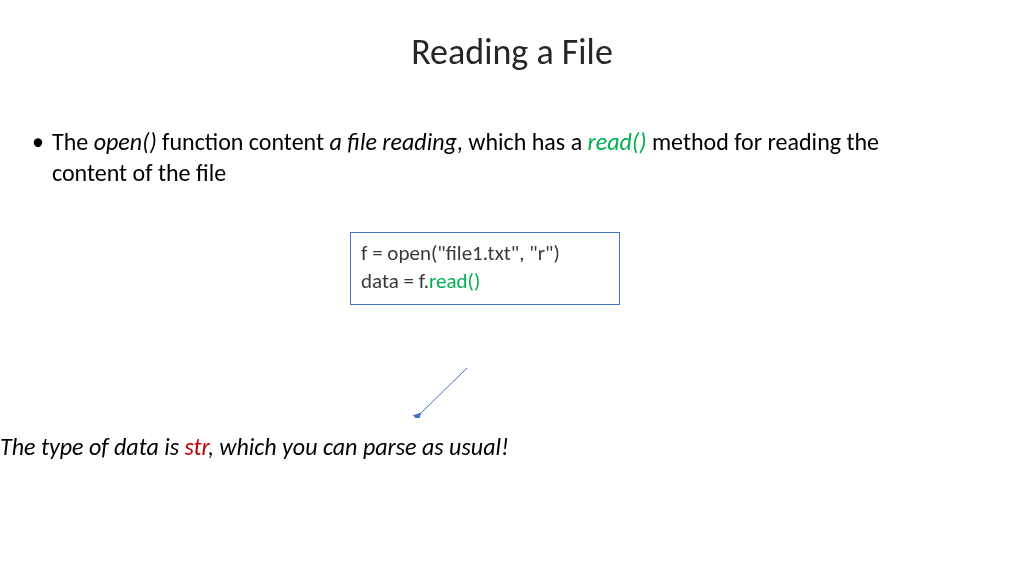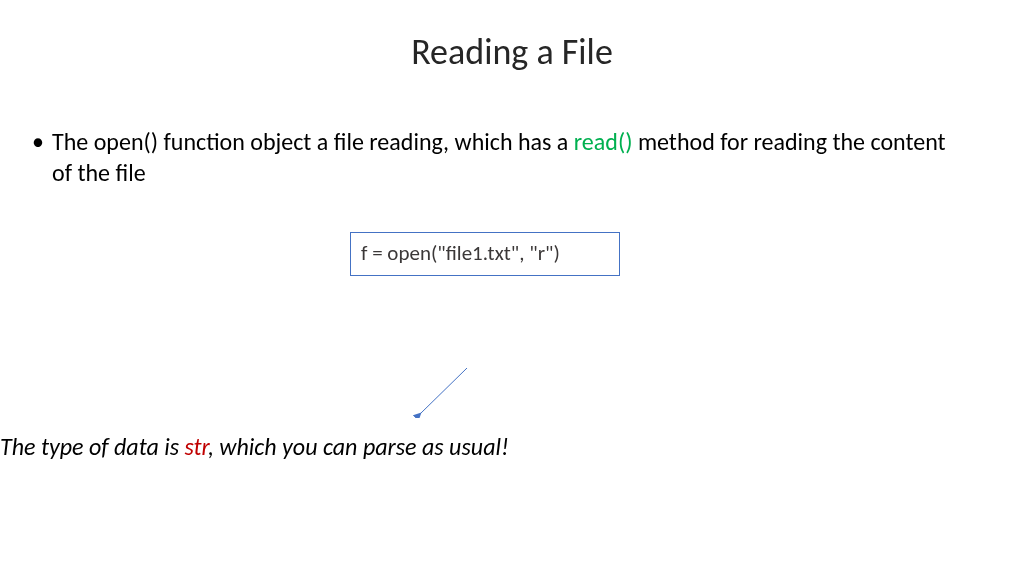--- a/index.html
+++ b/index.html
@@ -2,21 +2,21 @@
 <html><head>
 <meta charset="utf-8">
 <style>
   * { margin: 0; padding: 0; box-sizing: border-box; }
   html, body { width: 1024px; height: 576px; background: #fff; font-family: Calibri, "Segoe UI", Arial, sans-serif; color: #000; }
   .slide { position: relative; width: 1024px; height: 576px; padding-left: 32px; }
   .title { position: absolute; top: 30px; left: 0; width: 100%; text-align: center; font-size: 36px; font-weight: 400; color: #262626; }
   .bullet { position: absolute; top: 126px; left: 52px; width: 900px; font-size: 24px; line-height: 1.3; color: #000; }
   .bullet-marker { position: absolute; left: -20px; top: 0; }
   .bullet-text { display: inline; }
-  .italic { }
+  .italic { font-style: italic; }
   .green { color: #00B050; margin-top: 32px; }
   .red { color: #C00000; }
   .codebox {
     position: absolute;
     top: 232px;
     left: 350px;
     width: 270px;
     border: 1px solid #4472C4;
     padding: 6px 10px 8px 10px;
     font-size: 21px;
@@ -47,26 +47,27 @@
 </head>
 <body>
 
 <div class="slide">
 
   <div class="title">Reading a File</div>
 
   <div class="bullet">
     <span class="bullet-marker">•</span>
     <span class="bullet-text">
-      <span>The </span><span class="italic">open()</span><span> function object </span><span class="italic">a file reading</span><span>, which has a </span><span class="italic green">read()</span><span> method for reading the content of the file</span>
+      <span>The </span><span class="italic">open()</span><span> function content </span><span class="italic">a file reading</span><span>, which has a </span><span class="italic green">read()</span><span> method for reading the content of the file</span>
     </span>
   </div>
 
   <div class="codebox">
     <div class="line">f = open("file1.txt", "r")</div>
+    <div class="line"><span>data = f.</span><span class="green">read()</span></div>
   </div>
 
   <svg class="arrow" viewBox="0 0 60 50">
     <defs>
       <marker id="ah" markerWidth="8" markerHeight="8" refX="2" refY="4" orient="auto">
         <path d="M0,4 L8,0 L8,8 Z" fill="#4472C4"></path>
       </marker>
     </defs>
     <line x1="55" y1="0" x2="8" y2="46" stroke="#4472C4" stroke-width="1" marker-end="url(#ah)"></line>
   </svg>

